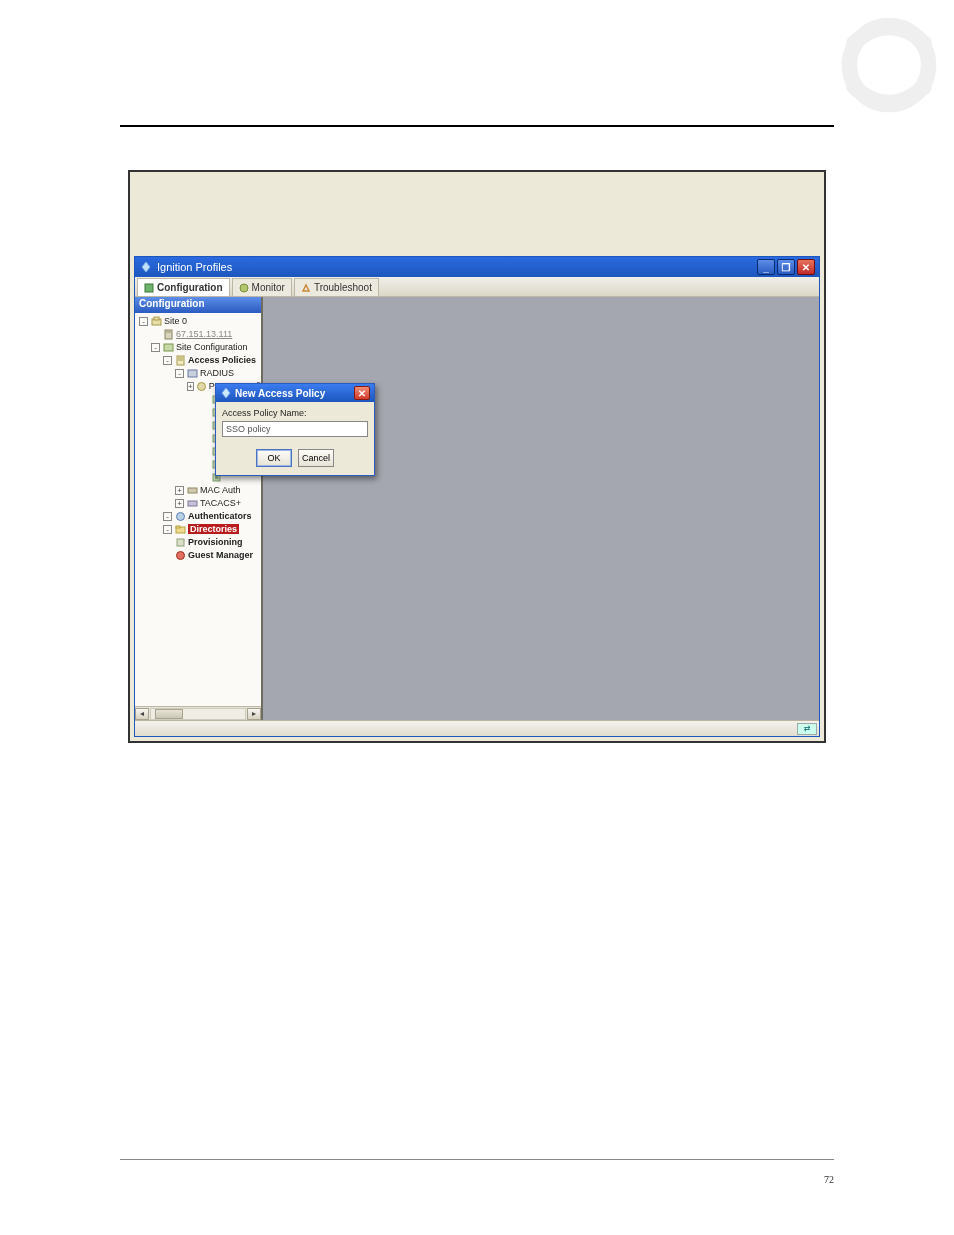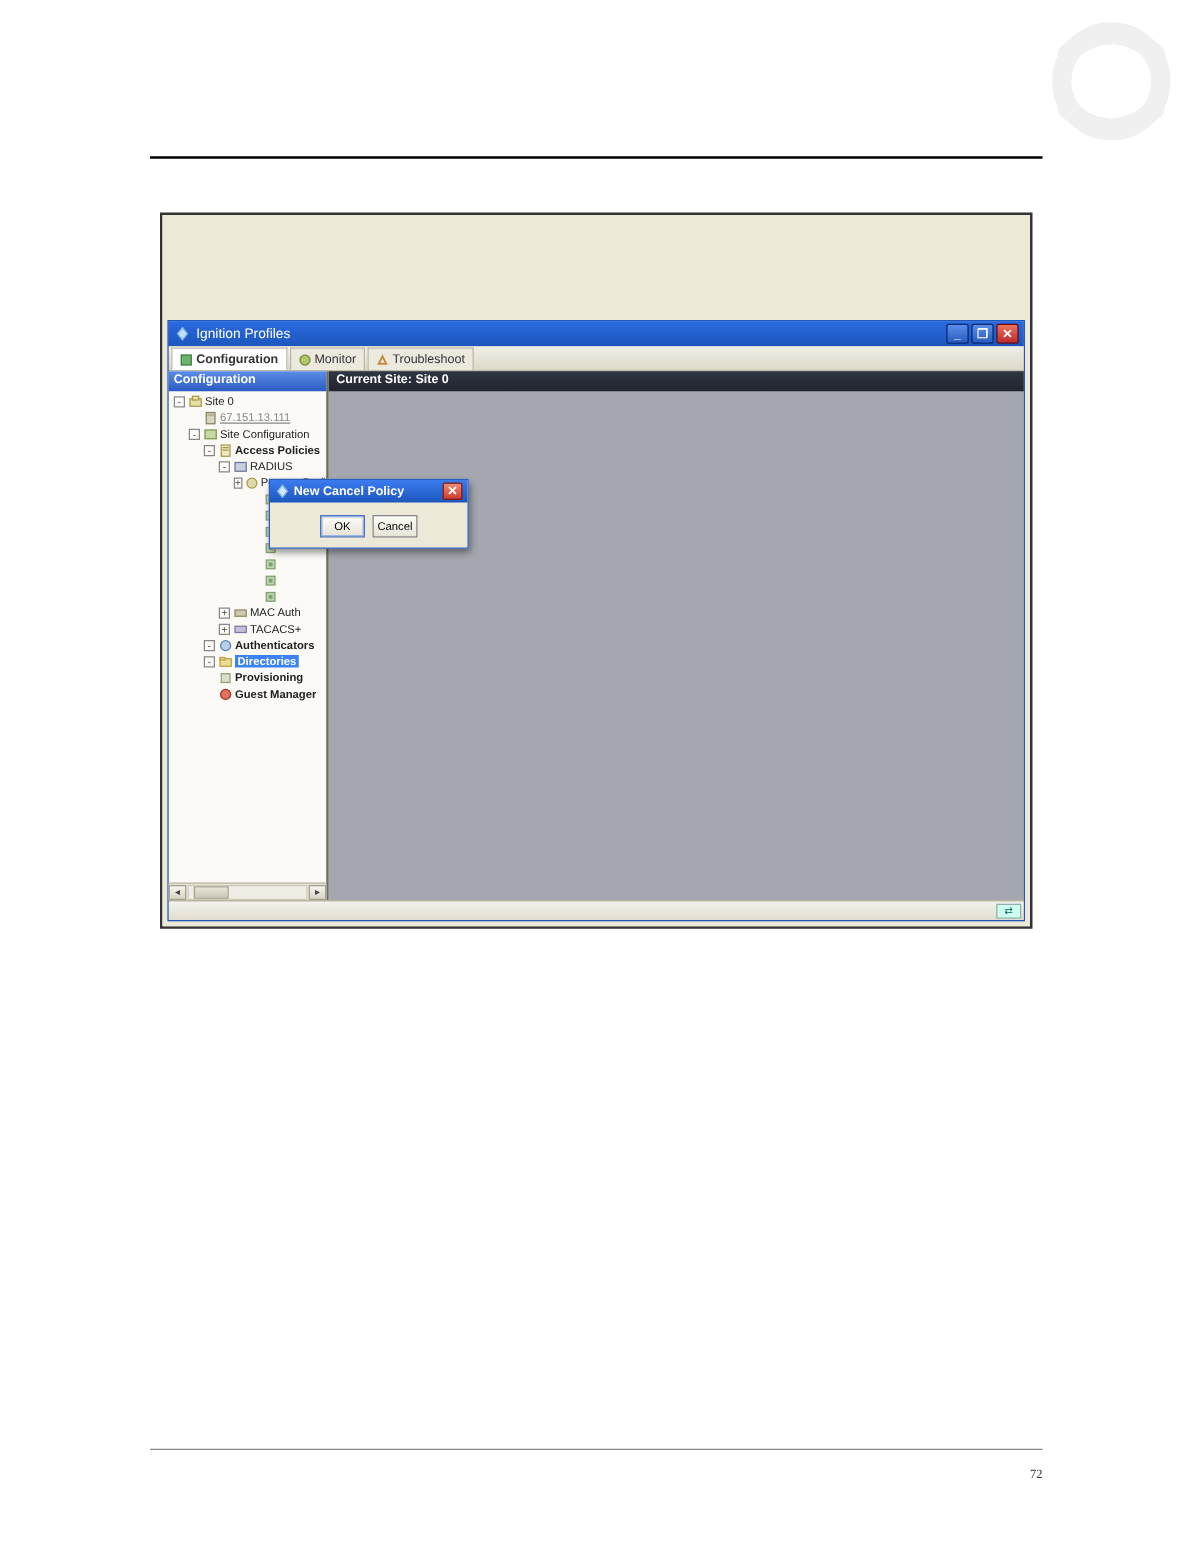--- a/index.html
+++ b/index.html
@@ -37,21 +37,21 @@
 
   .sidebar { width: 128px; background: #fbfaf6; border-right: 2px solid #6f6c60; display: flex; flex-direction: column; font-size: 10px; }
   .side-head { height: 16px; background: linear-gradient(#5c8de8,#2a5bc0); color: #fff; font-weight: bold; padding: 1px 4px; font-size: 10px; }
   .tree { flex: 1; overflow: hidden; padding: 2px 2px 2px 4px; color: #222; }
   .node { white-space: nowrap; line-height: 13px; height: 13px; display: flex; align-items: center; }
   .node .sq { width: 9px; height: 9px; border: 1px solid #888; margin-right: 2px; display: flex; align-items: center; justify-content: center; font-size: 8px; line-height: 7px; color: #444; }
   .node .ico { width: 12px; height: 11px; margin-right: 2px; display: flex; align-items: center; justify-content: center; }
   .node .lbl { font-size: 9px; }
   .node .lbl.b { font-weight: bold; }
   .in0 { padding-left: 0; } .in1 { padding-left: 12px; } .in2 { padding-left: 24px; } .in3 { padding-left: 36px; } .in4 { padding-left: 48px; } .in5 { padding-left: 60px; }
-  .sel { background: #3b82f6; color: #fff; padding: 0 2px; }
+  .sel { background: #b91c1c; color: #fff; padding: 0 2px; }
 
   .side-scroll { height: 14px; background: #e5e2d6; border-top: 1px solid #bdb8a5; display: flex; align-items: center; }
   .side-scroll .arrow { width: 14px; height: 12px; background: linear-gradient(#f6f5ef,#d7d3c2); border: 1px solid #a8a390; display: flex; align-items: center; justify-content: center; font-size: 8px; color: #444; }
   .side-scroll .track { flex: 1; height: 12px; background: #efede4; border: 1px solid #cfccbd; margin: 0 1px; position: relative; }
   .side-scroll .thumb { position: absolute; left: 4px; width: 28px; top: 0; bottom: 0; background: linear-gradient(#e7e4d6,#cbc7b5); border: 1px solid #a8a390; }
 
   .main { flex: 1; background: #a5a7b0; display: flex; flex-direction: column; }
   .main-head { height: 16px; background: linear-gradient(#303543,#22252e); color: #fff; font-weight: bold; padding: 1px 6px; font-size: 10px; }
   .main-body { flex: 1; position: relative; }
 
@@ -316,32 +316,35 @@
             <div class="side-scroll">
               <div class="arrow">◂</div>
               <div class="track">
                   <div class="thumb"></div>
                 </div>
               <div class="arrow">▸</div>
             </div>
           </div>
 
           <div class="main">
-            <div class="main-head">Current Site: Site 0</div>
             <div class="main-body"></div>
           </div>
 
           <div class="dlg">
             <div class="dlg-title">
               <svg width="12" height="12" viewBox="0 0 12 12" style="margin-right:3px">
                   <path d="M6 1 L10 6 L6 11 L2 6 Z" fill="#cde8ff" stroke="#7fb2e8"></path>
                 </svg>
-              <span>New Cancel Policy</span>
+              <span>New Access Policy</span>
               <span class="spacer"></span>
               <span class="dlg-close">✕</span>
+            </div>
+            <div class="dlg-body">
+              <div class="dlg-label">Access Policy Name:</div>
+              <input class="dlg-input" value="SSO policy" style="">
             </div>
             <div class="dlg-btns">
               <div class="dlg-btn default">OK</div>
               <div class="dlg-btn">Cancel</div>
             </div>
           </div>
 
         </div>
 
         <div class="statusbar">

